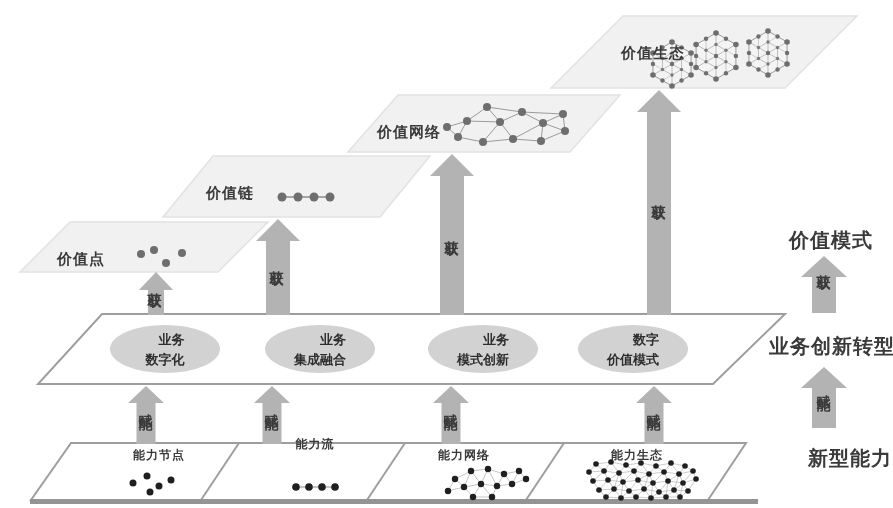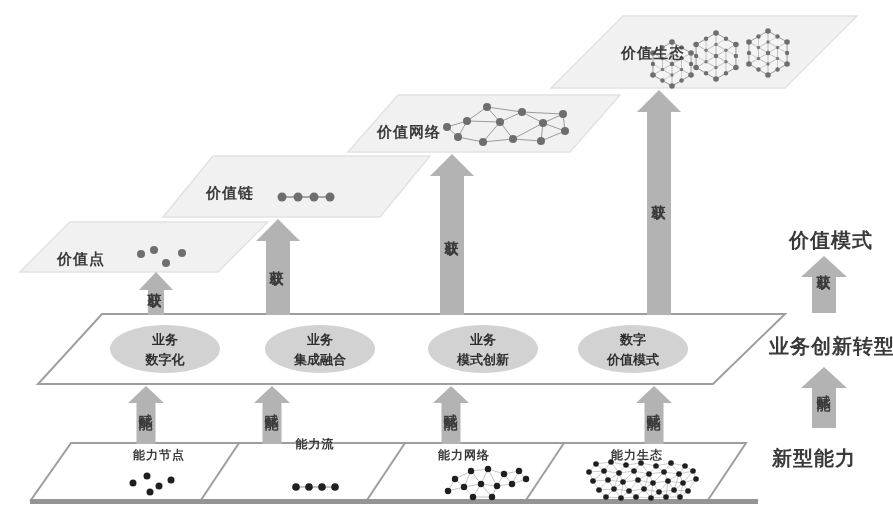--- a/index.html
+++ b/index.html
@@ -2,21 +2,21 @@
 <html><head>
 <meta charset="utf-8">
 <style>
   html,body{margin:0;padding:0;background:#fff;}
   body{font-family:"DejaVu Sans",sans-serif;}
   .stage{position:relative;width:893px;height:508px;background:#fff;overflow:hidden;}
   .stage svg{position:absolute;left:0;top:0;}
   .lbl{position:absolute;color:#3a3a3a;font-weight:bold;white-space:nowrap;}
   .tier-lbl{font-size:15px;letter-spacing:1px;margin-top:24px;}
   .cell-lbl{font-size:12px;transform:translateX(-50%);letter-spacing:1px;}
-  .ell-lbl{font-size:13px;text-align:center;transform:translate(-50%,-50%);line-height:1.5;color:#2e2e2e;}
+  .ell-lbl{font-size:13px;text-align:right;transform:translate(-50%,-50%);line-height:1.5;color:#2e2e2e;}
   .ell-lbl span{display:block;}
   .legend-lbl{font-size:20px;transform:translateX(-50%);letter-spacing:1px;}
   .vlabel{position:absolute;writing-mode:vertical-rl;text-orientation:upright;
           font-weight:bold;font-size:14px;color:#3a3a3a;line-height:1;
           transform:translateX(-50%);letter-spacing:2px;}
 </style>
 </head>
 <body>
 
 <div class="stage">
@@ -428,14 +428,14 @@
 
   <div class="lbl cell-lbl" style="left:159px;top:447px">能力节点</div>
   <div class="lbl cell-lbl" style="left:315px;top:436px">能力流</div>
   <div class="lbl cell-lbl" style="left:464px;top:447px">能力网络</div>
   <div class="lbl cell-lbl" style="left:637px;top:447px">能力生态</div>
 
   <div class="lbl legend-lbl" style="left:831px;top:227px">价值模式</div>
   <div class="vlabel" style="left:824px;top:263px">获取</div>
   <div class="lbl legend-lbl" style="left:832px;top:333px">业务创新转型</div>
   <div class="vlabel" style="left:824px;top:384px">赋能</div>
-  <div class="lbl legend-lbl" style="left:814px;top:445px">新型能力</div>
+  <div class="lbl legend-lbl" style="left:850px;top:445px">新型能力</div>
 </div>
 
 </body></html>

